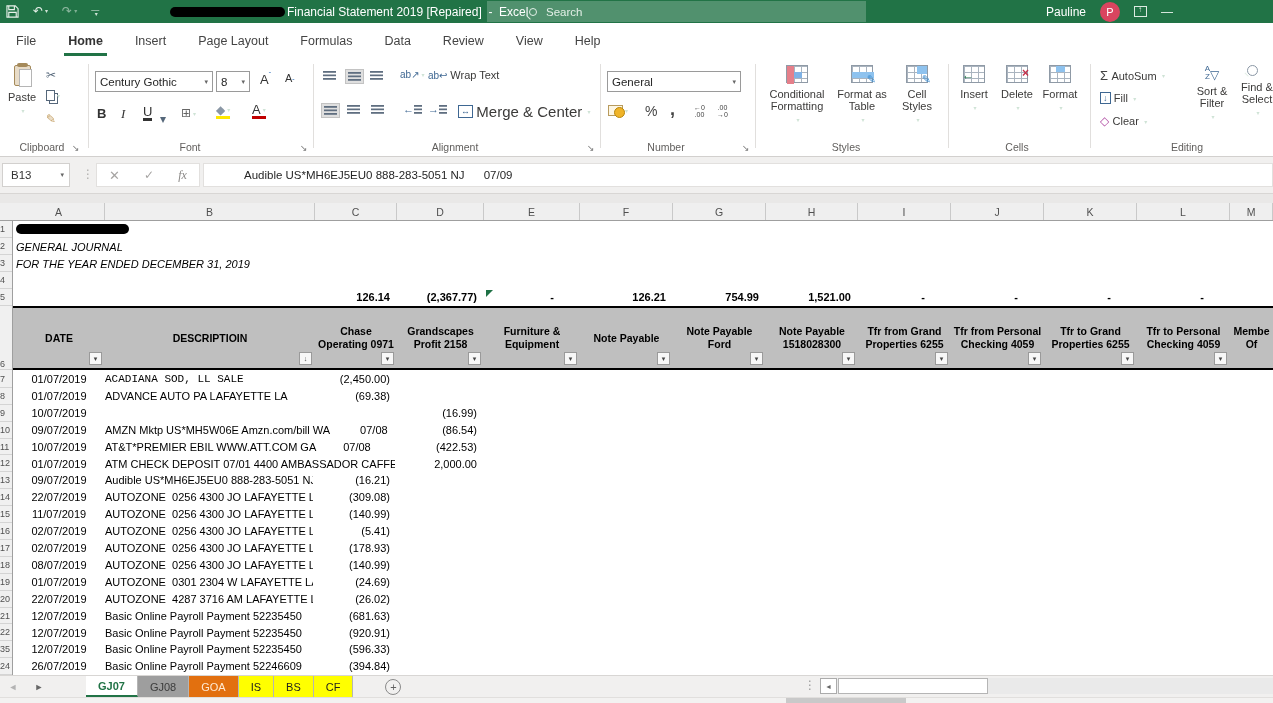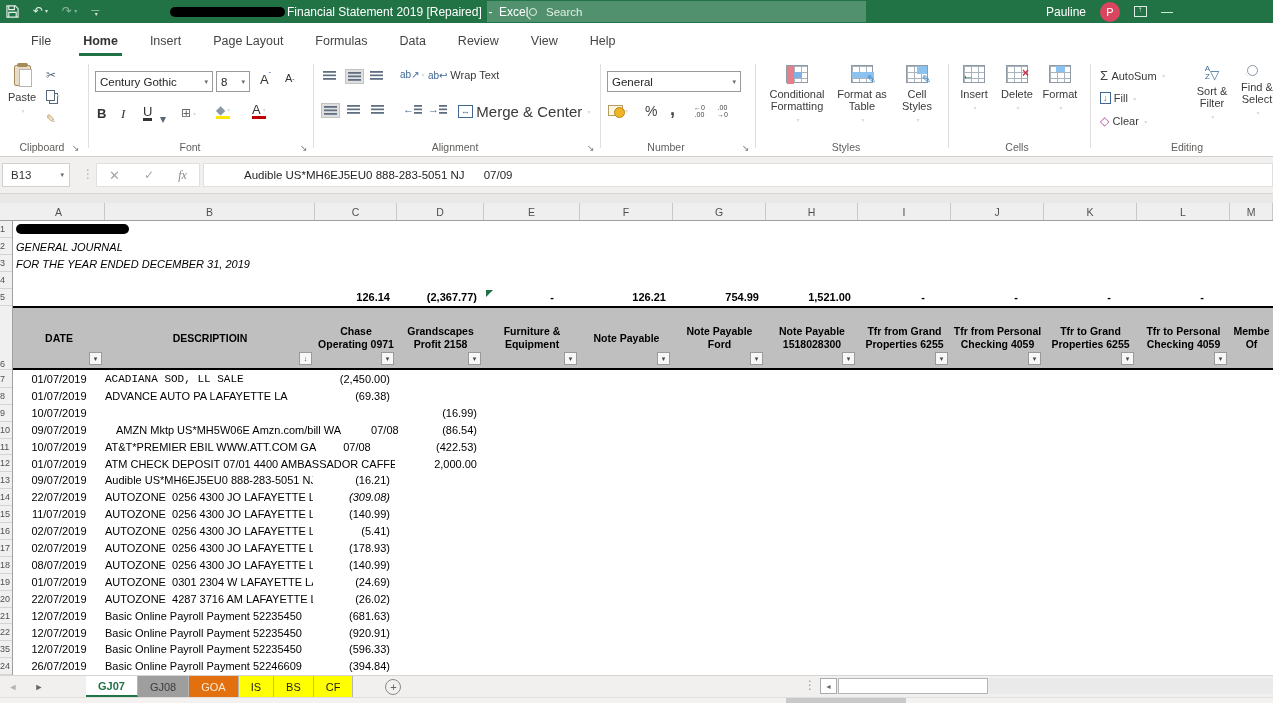--- a/index.html
+++ b/index.html
@@ -19,21 +19,21 @@
   .lens { display:inline-block; width:8px; height:8px; border:1.4px solid #e3efe7; border-radius:50%; position:relative; margin-right:9px; }
   .lens::after { content:""; position:absolute; width:5px; height:1.4px; background:#e3efe7; transform:rotate(45deg); left:-4px; top:8px; }
   #user-area { position:absolute; right:100px; top:0; height:23px; display:flex; align-items:center; gap:14px; }
   #user-name { font-size:12px; color:#fff; }
   #avatar { width:20px; height:20px; border-radius:50%; background:#d9455f; color:#fff; font-size:11px; display:flex; align-items:center; justify-content:center; }
   .win-ctl { color:#eaf3ed; font-size:12px; }
   .ribbonopt { width:13px; height:11px; border:1px solid #dcebe1; position:relative; }
   .ribbonopt::after { content:"↑"; position:absolute; font-size:8px; top:-2px; left:3px; color:#dcebe1; }
 
   
-  #ribbon-tabs { position:absolute; left:0; top:23px; width:1273px; height:35px; background:#fff; display:flex; align-items:center;padding-left:15px; }
+  #ribbon-tabs { position:absolute; left:0; top:23px; width:1273px; height:35px; background:#fff; display:flex; align-items:center; }
   .rtab { font-size:12.5px; color:#444; padding:0 16px; height:35px; display:flex; align-items:center; position:relative; }
   .rtab.active { font-weight:bold; color:#333; }
   .rtab.active::after { content:""; position:absolute; left:12px; right:12px; bottom:2px; height:3px; background:#217346; }
 
   
   #ribbon { position:absolute; left:0; top:58px; width:1273px; height:99px; background:#fff; border-bottom:1px solid #d2d0ce; font-size:11px; color:#3b3a39; }
   .gsep { position:absolute; top:6px; height:84px; width:1px; background:#e1dfdd; }
   .glabel { position:absolute; bottom:3px; font-size:10.5px; color:#605e5c; width:120px; text-align:center; }
   .dlaunch { position:absolute; bottom:3px; font-size:9px; color:#7a7a7a; }
   .bigbtn { position:absolute; top:7px; width:62px; text-align:center; color:#3b3a39; font-size:11px; }
@@ -404,42 +404,42 @@
           <div class="dcell" style="left: 0px; width: 92px; text-align: center;">01/07/2019</div>
           <div class="dcell" style="left: 92px; width: 208px;">ADVANCE AUTO PA LAFAYETTE LA</div>
           <div class="dcell num" style="left: 302px; width: 75px;">(69.38)</div>
         </div>
         <div class="drow" style="top: 183.8px;">
           <div class="dcell" style="left: 0px; width: 92px; text-align: center;">10/07/2019</div>
           <div class="dcell num" style="left: 384px; width: 80px;">(16.99)</div>
         </div>
         <div class="drow" style="top: 200.7px;">
           <div class="dcell" style="left: 0px; width: 92px; text-align: center;">09/07/2019</div>
-          <div class="dcell" style="left: 92px; width: 290px; margin-left: 11px;">AMZN Mktp US*MH5W06E Amzn.com/bill WA          07/08</div>
+          <div class="dcell" style="left: 92px; width: 290px;">AMZN Mktp US*MH5W06E Amzn.com/bill WA          07/08</div>
           <div class="dcell num" style="left: 384px; width: 80px;">(86.54)</div>
         </div>
         <div class="drow" style="top: 217.6px;">
           <div class="dcell" style="left: 0px; width: 92px; text-align: center;">10/07/2019</div>
           <div class="dcell" style="left: 92px; width: 290px;">AT&amp;T*PREMIER EBIL WWW.ATT.COM GA         07/08</div>
           <div class="dcell num" style="left: 384px; width: 80px;">(422.53)</div>
         </div>
         <div class="drow" style="top: 234.5px;">
           <div class="dcell" style="left: 0px; width: 92px; text-align: center;">01/07/2019</div>
           <div class="dcell" style="left: 92px; width: 290px;">ATM CHECK DEPOSIT 07/01 4400 AMBASSADOR CAFFET</div>
           <div class="dcell num" style="left: 384px; width: 80px;">2,000.00</div>
         </div>
         <div class="drow" style="top: 251.4px;">
           <div class="dcell" style="left: 0px; width: 92px; text-align: center;">09/07/2019</div>
           <div class="dcell" style="left: 92px; width: 208px;">Audible US*MH6EJ5EU0 888-283-5051 NJ      07/09</div>
           <div class="dcell num" style="left: 302px; width: 75px;">(16.21)</div>
         </div>
         <div class="drow" style="top: 268.3px;">
           <div class="dcell" style="left: 0px; width: 92px; text-align: center;">22/07/2019</div>
           <div class="dcell" style="left: 92px; width: 208px;">AUTOZONE  0256 4300 JO LAFAYETTE LA</div>
-          <div class="dcell num" style="left: 302px; width: 75px; font-style: italic;">(309.08)</div>
+          <div class="dcell num" style="left: 302px; width: 75px;">(309.08)</div>
         </div>
         <div class="drow" style="top: 285.2px;">
           <div class="dcell" style="left: 0px; width: 92px; text-align: center;">11/07/2019</div>
           <div class="dcell" style="left: 92px; width: 208px;">AUTOZONE  0256 4300 JO LAFAYETTE LA</div>
           <div class="dcell num" style="left: 302px; width: 75px;">(140.99)</div>
         </div>
         <div class="drow" style="top: 302.1px;">
           <div class="dcell" style="left: 0px; width: 92px; text-align: center;">02/07/2019</div>
           <div class="dcell" style="left: 92px; width: 208px;">AUTOZONE  0256 4300 JO LAFAYETTE LA</div>
           <div class="dcell num" style="left: 302px; width: 75px;">(5.41)</div>

